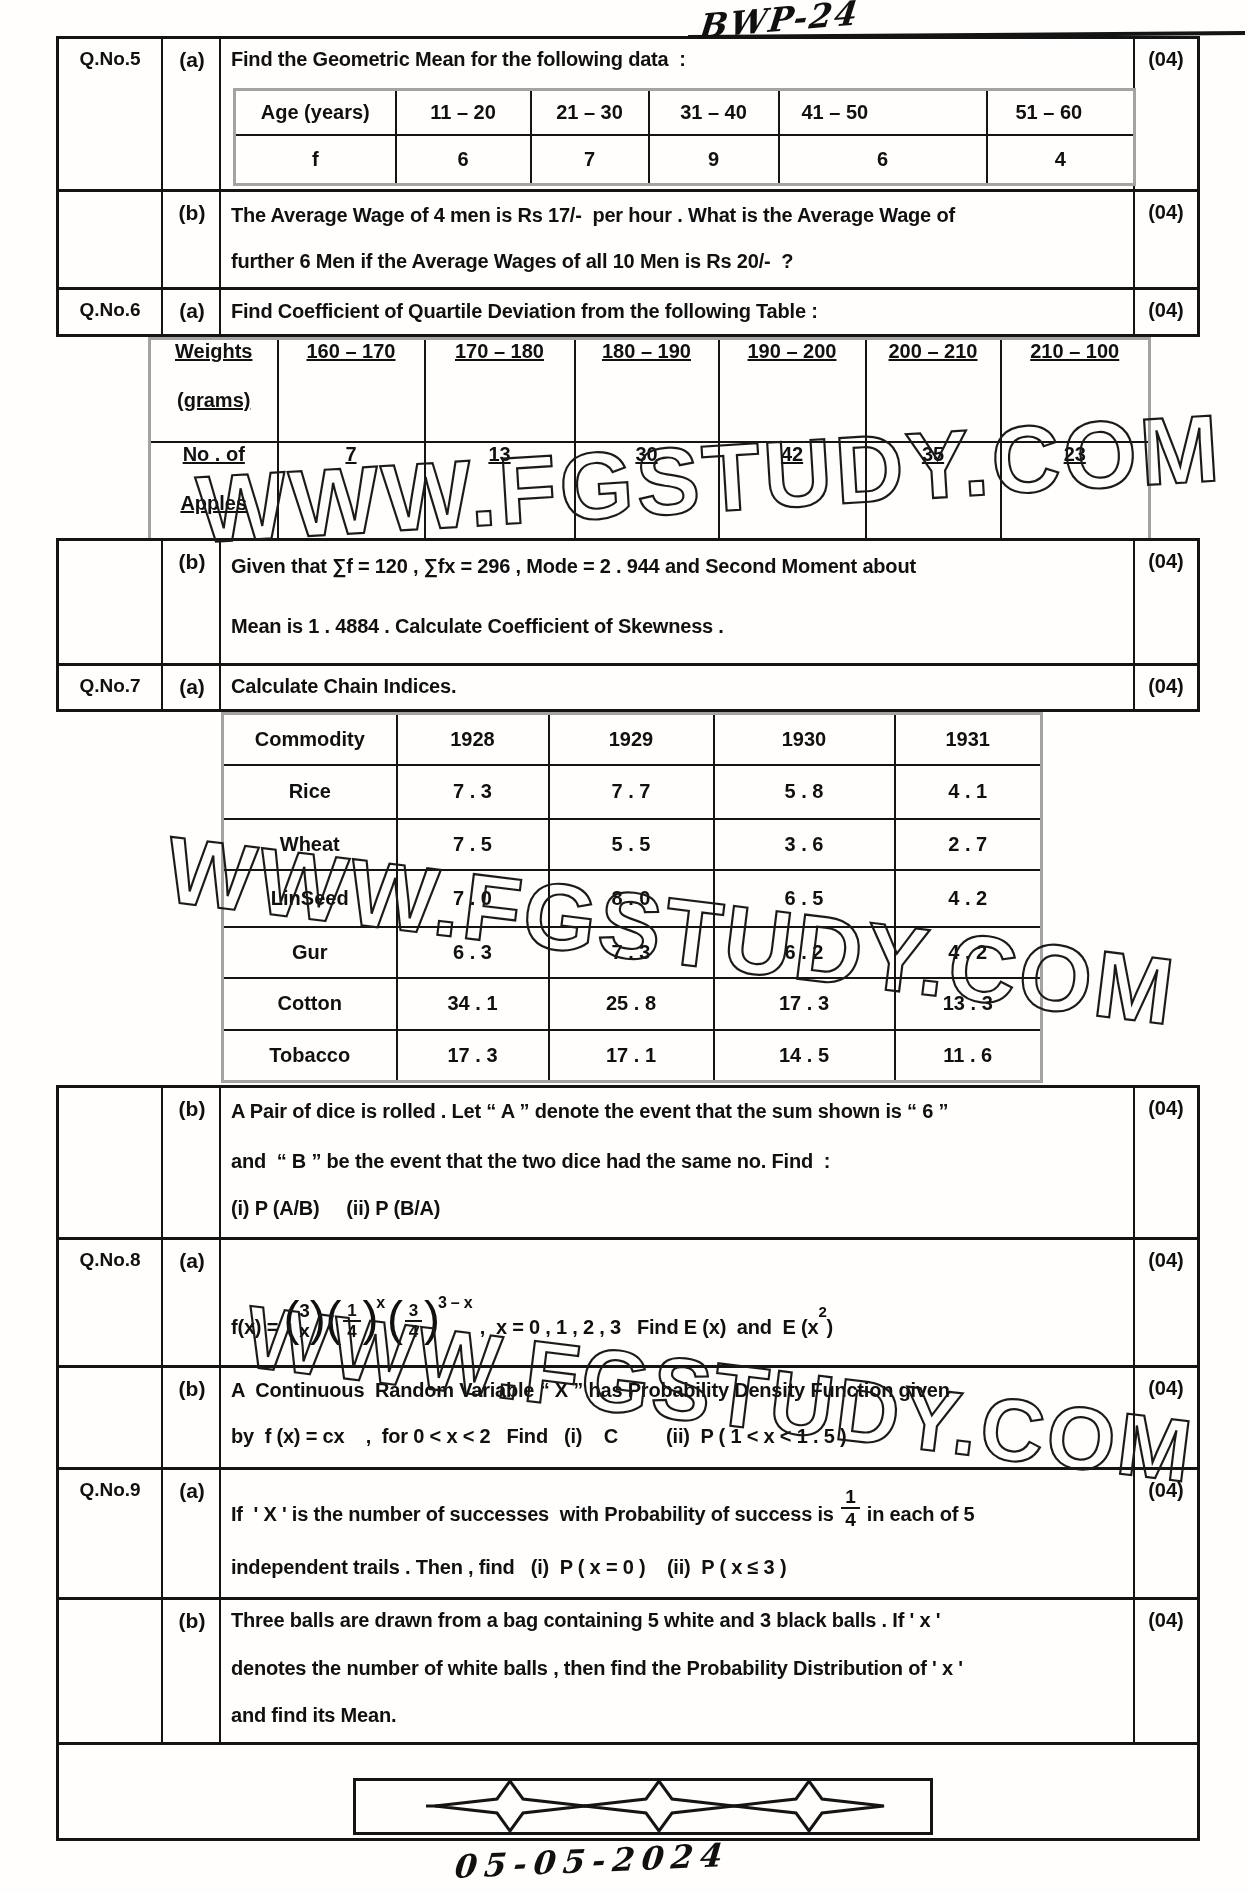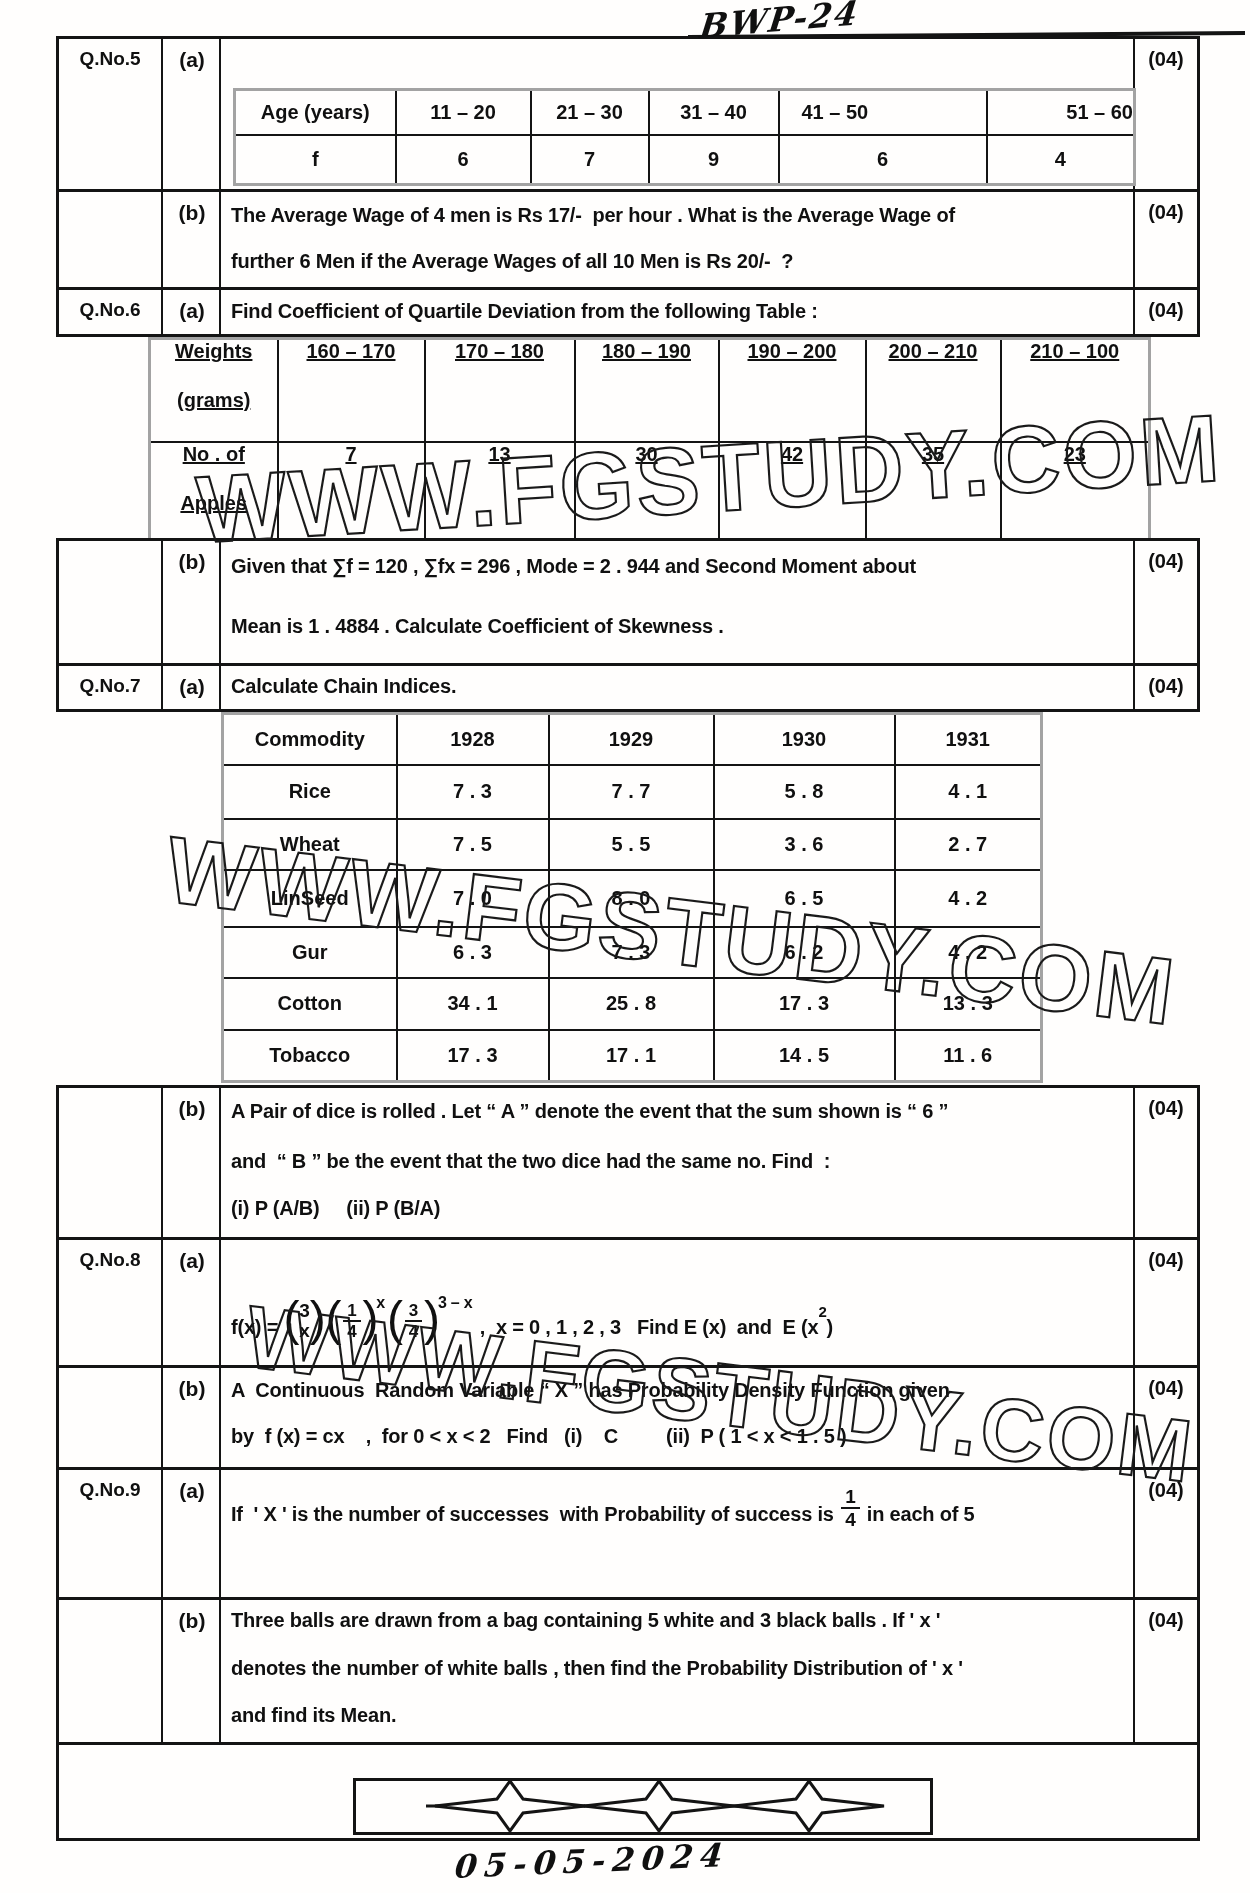--- a/index.html
+++ b/index.html
@@ -55,39 +55,40 @@
 
 <div class="page">
 
   <div class="hw hw-top">BWP-24</div>
   <div class="hw-underline"></div>
 
   <div class="row" style="top:36px;height:153px;">
     <div class="qcell"><span>Q.No.5</span></div>
     <div class="pcell"><span>(a)</span></div>
     <div class="mcell"><span>(04)</span></div>
+    <div class="bline" style="top:9px;">Find the Geometric Mean for the following data  :</div>
   </div>
 
   <table class="tbl" style="left:233px;top:88px;width:900px;">
     <colgroup>
         <col style="width:161px">
         <col style="width:135px">
         <col style="width:118px">
         <col style="width:130px">
         <col style="width:208px">
         <col style="width:148px">
       </colgroup>
     <tbody>
         <tr style="height:45px;">
       <td class="midal">Age (years)</td>
       <td class="midal">11 – 20</td>
       <td class="midal">21 – 30</td>
       <td class="midal">31 – 40</td>
       <td class="midal" style="text-align:left;padding-left:22px;">41 – 50</td>
-      <td class="midal" style="text-align:right;padding-left:16px;">51 – 60</td>
+      <td class="midal" style="text-align:left;padding-left:28px;">51 – 60</td>
     </tr>
     <tr style="height:50px;">
       <td class="midal">f</td>
       <td class="midal">6</td>
       <td class="midal">7</td>
       <td class="midal">9</td>
       <td class="midal">6</td>
       <td class="midal">4</td>
     </tr>
   </tbody>
@@ -277,20 +278,21 @@
     <div class="pcell"><span>(a)</span></div>
     <div class="mcell"><span>(04)</span></div>
     <div class="bline flexline" style="top:6px;height:64px;">
       <span class="t">If  ' X ' is the number of successes  with Probability of success is </span>
       <span class="fr fr--big">
         <span class="n">1</span>
         <span>4</span>
       </span>
       <span class="t"> in each of 5</span>
     </div>
+    <div class="bline" style="top:86px;">independent trails . Then , find   (i)  P ( x = 0 )    (ii)  P ( x ≤ 3 )</div>
   </div>
 
   <div class="row" style="top:1597px;height:145px;">
     <div class="qcell"><span></span></div>
     <div class="pcell"><span>(b)</span></div>
     <div class="mcell"><span>(04)</span></div>
     <div class="bline" style="top:9px;">Three balls are drawn from a bag containing 5 white and 3 black balls . If ' x '</div>
     <div class="bline" style="top:57px;">denotes the number of white balls , then find the Probability Distribution of ' x '</div>
     <div class="bline" style="top:104px;">and find its Mean.</div>
   </div>

